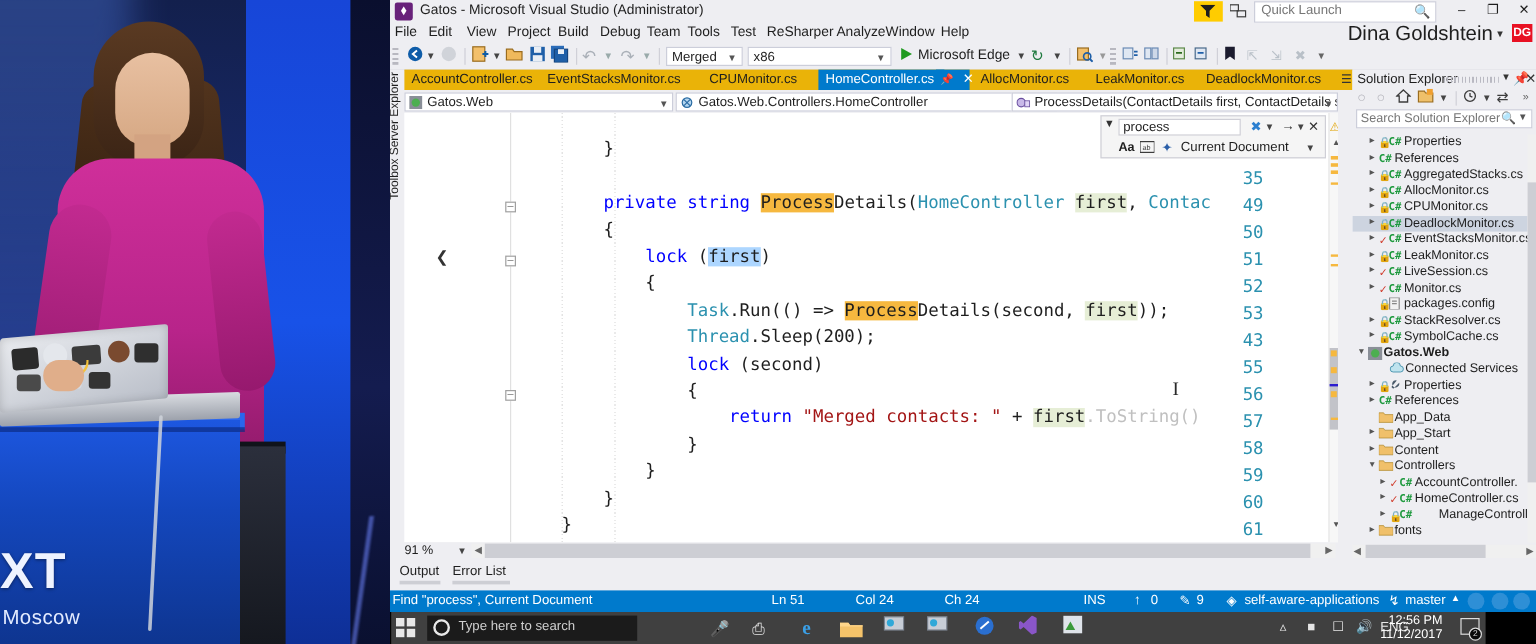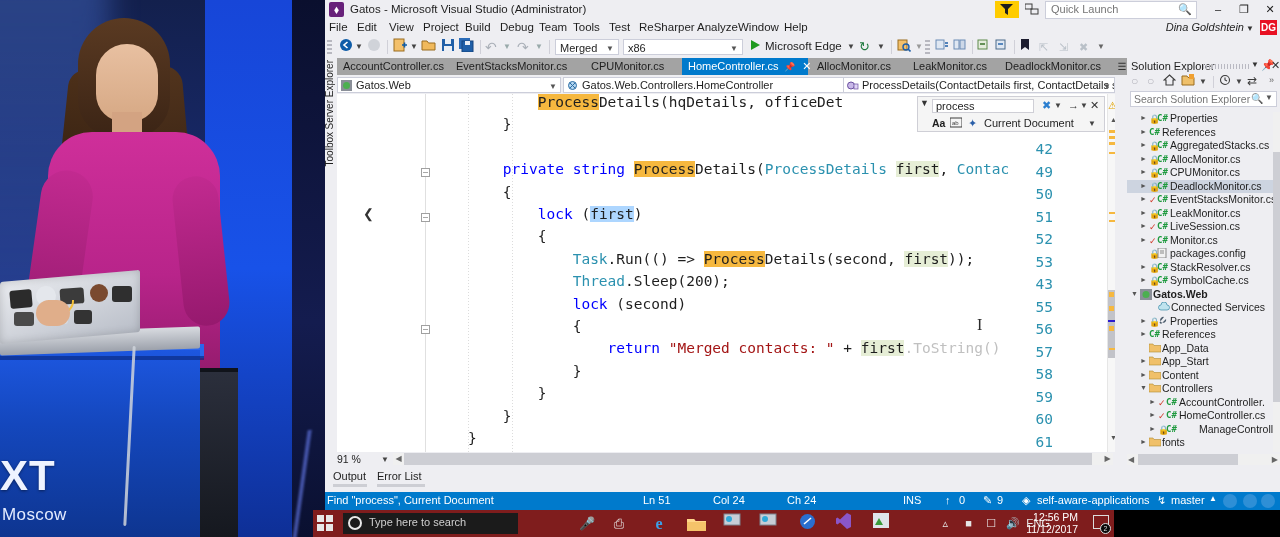--- a/index.html
+++ b/index.html
@@ -85,21 +85,21 @@
   .feedback-ic{position:absolute;left:700px;top:3px;color:#3c3c3c;}
   .qlbox{position:absolute;left:720px;top:1px;width:150px;height:16px;background:#fff;border:1px solid #ccceda;}
   .qlbox .ph{position:absolute;left:5px;top:1px;font-size:11px;color:#767676;}
   .qlbox .mag{position:absolute;right:4px;top:1px;color:#3c3c3c;font-size:11px;}
   .wbtn{position:absolute;top:1px;width:26px;height:17px;text-align:center;font-size:11px;color:#1e1e1e;line-height:17px;}
   .wb-min{left:880px;} .wb-max{left:906px;} .wb-close{left:932px;}
 
   
   .menubar{position:relative;height:17px;background:#eeeef2;}
   .menubar .mi{position:absolute;top:0;font-size:11.5px;color:#1e1e1e;line-height:17px;white-space:nowrap;}
-  .user{position:absolute;right:36px;top:0;font-size:11px;color:#1e1e1e;line-height:17px;white-space:nowrap;font-style:italic;}
+  .user{position:absolute;right:36px;top:0;font-size:17px;color:#1e1e1e;line-height:17px;white-space:nowrap;}
   .userchev{position:absolute;right:26px;top:0;font-size:8px;line-height:19px;color:#333;}
   .avatar{position:absolute;right:3px;top:1px;width:17px;height:15px;background:#e81123;color:#fff;
     font-size:10px;font-weight:bold;text-align:center;line-height:15px;}
 
   
   .toolbar{position:relative;height:22px;background:#eeeef2;border-bottom:1px solid #cfcfd6;}
   .tbi{position:absolute;top:2px;height:18px;line-height:18px;font-size:12px;color:#3c5a8a;}
   .grip{position:absolute;left:2px;top:4px;width:5px;height:14px;
     background:repeating-linear-gradient(0deg,#b8b8c0 0 2px,transparent 2px 4px);}
   .sep{position:absolute;top:4px;width:1px;height:14px;background:#d0d0d8;}
@@ -107,21 +107,21 @@
     color:#1e1e1e;line-height:16px;padding-left:4px;box-sizing:border-box;}
   .combo .cv{position:absolute;left:4px;top:0;}
   .combo .cc{position:absolute;right:4px;top:0;font-size:8px;color:#555;line-height:17px;}
 
   
   .vdock{position:absolute;left:0;top:58px;width:12px;height:190px;background:#eeeef2;}
   .vtab{position:absolute;left:-1px;writing-mode:vertical-rl;transform:rotate(180deg);
     font-size:10px;color:#1e1e1e;white-space:nowrap;}
 
   
-  .tabrow{position:absolute;left:12px;top:58px;width:790px;height:17px;background:#a3a3a3;}
+  .tabrow{position:absolute;left:12px;top:58px;width:790px;height:17px;background:#eab308;}
   .tab{position:absolute;top:0;height:17px;line-height:17px;font-size:11px;color:#1e1e1e;white-space:nowrap;padding:0 6px;box-sizing:border-box;}
   .tab.active{background:#007acc;color:#fff;}
   .tab .pin{font-size:9px;margin-left:4px;}
   .tab .x{font-size:11px;margin-left:4px;}
   .taboverflow{position:absolute;left:778px;top:0;width:14px;height:17px;text-align:center;line-height:17px;font-size:10px;color:#333;}
 
   
   .navbar{position:absolute;left:12px;top:77px;width:778px;height:17px;background:#eeeef2;}
   .navsel{position:absolute;top:0;height:16px;background:#fff;border:1px solid #ccceda;box-sizing:border-box;
     font-size:11px;line-height:15px;color:#1e1e1e;overflow:hidden;white-space:nowrap;}
@@ -210,21 +210,21 @@
   .se-hsb .th{position:absolute;left:11px;top:0;width:100px;height:11px;background:#cdced4;}
   .se-hsb .aL{position:absolute;left:1px;top:0;font-size:8px;color:#666;line-height:11px;}
   .se-hsb .aR{position:absolute;right:2px;top:0;font-size:8px;color:#666;line-height:11px;}
 
   
   .status{position:absolute;left:0;top:492px;width:955px;height:18px;background:#007acc;color:#fff;font-size:11px;}
   .st-i{position:absolute;top:2px;white-space:nowrap;}
   .st-circ{position:absolute;top:2px;width:14px;height:14px;border-radius:50%;background:#2e8fd6;}
 
   
-  #taskbar{position:absolute;left:313px;top:510px;width:801px;height:27px;background:#7f1d1d;}
+  #taskbar{position:absolute;left:326px;top:510px;width:912px;height:27px;background:#404040;}
   .tb-start{position:absolute;left:4px;top:5px;width:18px;height:17px;}
   .tb-start i{position:absolute;width:7px;height:7px;background:#e8e8e8;display:block;}
   .tb-srch{position:absolute;left:30px;top:3px;width:175px;height:21px;background:#1b1b1b;}
   .tb-srch .c{position:absolute;left:5px;top:3px;width:14px;height:14px;border:2px solid #e8e8e8;border-radius:50%;box-sizing:border-box;}
   .tb-srch .t{position:absolute;left:26px;top:3px;font-size:11px;color:#cfcfcf;}
   .tbic{position:absolute;top:3px;width:22px;height:21px;text-align:center;line-height:21px;font-size:13px;color:#e6e6e6;}
   .tray{position:absolute;top:3px;font-size:11px;color:#e6e6e6;line-height:21px;}
   .clk1{position:absolute;right:36px;top:1px;font-size:10.5px;color:#fff;text-align:right;width:64px;}
   .clk2{position:absolute;right:36px;top:13px;font-size:10.5px;color:#fff;text-align:right;width:64px;}
   .notif{position:absolute;right:5px;top:5px;width:16px;height:14px;border:1.5px solid #ddd;box-sizing:border-box;}
@@ -501,44 +501,43 @@
 
     <div class="editor">
 
       <div class="gutter"></div>
       <div class="foldline"></div>
       <div class="indentguide" style="left:131px"></div>
       <div class="indentguide" style="left:175px"></div>
 
       <div class="lnum" style="top:3px">46</div>
       <div class="lnum" style="top:25px">47</div>
-      <div class="lnum" style="top:47px">42</div>
+      <div class="lnum" style="top:47px">35</div>
       <div class="lnum" style="top:70px">49</div>
       <div class="lnum" style="top:92px">50</div>
       <div class="lnum" style="top:115px">51</div>
       <div class="lnum" style="top:137px">52</div>
       <div class="lnum" style="top:160px">53</div>
       <div class="lnum" style="top:182px">43</div>
       <div class="lnum" style="top:205px">55</div>
       <div class="lnum" style="top:227px">56</div>
       <div class="lnum" style="top:250px">57</div>
       <div class="lnum" style="top:272px">58</div>
       <div class="lnum" style="top:295px">59</div>
       <div class="lnum" style="top:317px">60</div>
       <div class="lnum" style="top:340px">61</div>
 
       <div class="foldbox" style="top:74px">─</div>
       <div class="foldbox" style="top:119px">─</div>
       <div class="foldbox" style="top:231px">─</div>
 
       <div class="code">
-        <div class="cl" style="top:0px"><span class="nm">            </span><span class="hl">Process</span><span class="nm">Details(hqDetails, officeDet</span></div>
         <div class="cl" style="top:22.4px"><span class="nm">        }</span></div>
         <div class="cl" style="top:44.8px"><span class="nm"> </span></div>
-        <div class="cl" style="top:67.2px"><span class="kw">        private</span> <span class="kw">string</span> <span class="hl">Process</span><span class="nm">Details(</span><span class="ty">ProcessDetails</span> <span class="ref">first</span><span class="nm">, </span><span class="ty">Contac</span></div>
+        <div class="cl" style="top:67.2px"><span class="kw">        private</span> <span class="kw">string</span> <span class="hl">Process</span><span class="nm">Details(</span><span class="ty">HomeController</span> <span class="ref">first</span><span class="nm">, </span><span class="ty">Contac</span></div>
         <div class="cl" style="top:89.6px"><span class="nm">        {</span></div>
         <div class="cl" style="top:112px"><span class="kw">            lock</span> <span class="nm">(</span><span class="selx">first</span><span class="nm">)</span></div>
         <div class="cl" style="top:134.4px"><span class="nm">            {</span></div>
         <div class="cl" style="top:156.8px"><span class="ty">                Task</span><span class="nm">.Run(() =&gt; </span><span class="hl">Process</span><span class="nm">Details(second, </span><span class="ref">first</span><span class="nm">));</span></div>
         <div class="cl" style="top:179.2px"><span class="ty">                Thread</span><span class="nm">.Sleep(200);</span></div>
         <div class="cl" style="top:201.6px"><span class="kw">                lock</span> <span class="nm">(second)</span></div>
         <div class="cl" style="top:224px"><span class="nm">                {</span></div>
         <div class="cl" style="top:246.4px"><span class="kw">                    return</span> <span class="st">"Merged contacts: "</span> <span class="nm">+ </span><span class="ref">first</span><span class="gh">.ToString()</span></div>
         <div class="cl" style="top:268.8px"><span class="nm">                }</span></div>
         <div class="cl" style="top:291.2px"><span class="nm">            }</span></div>

